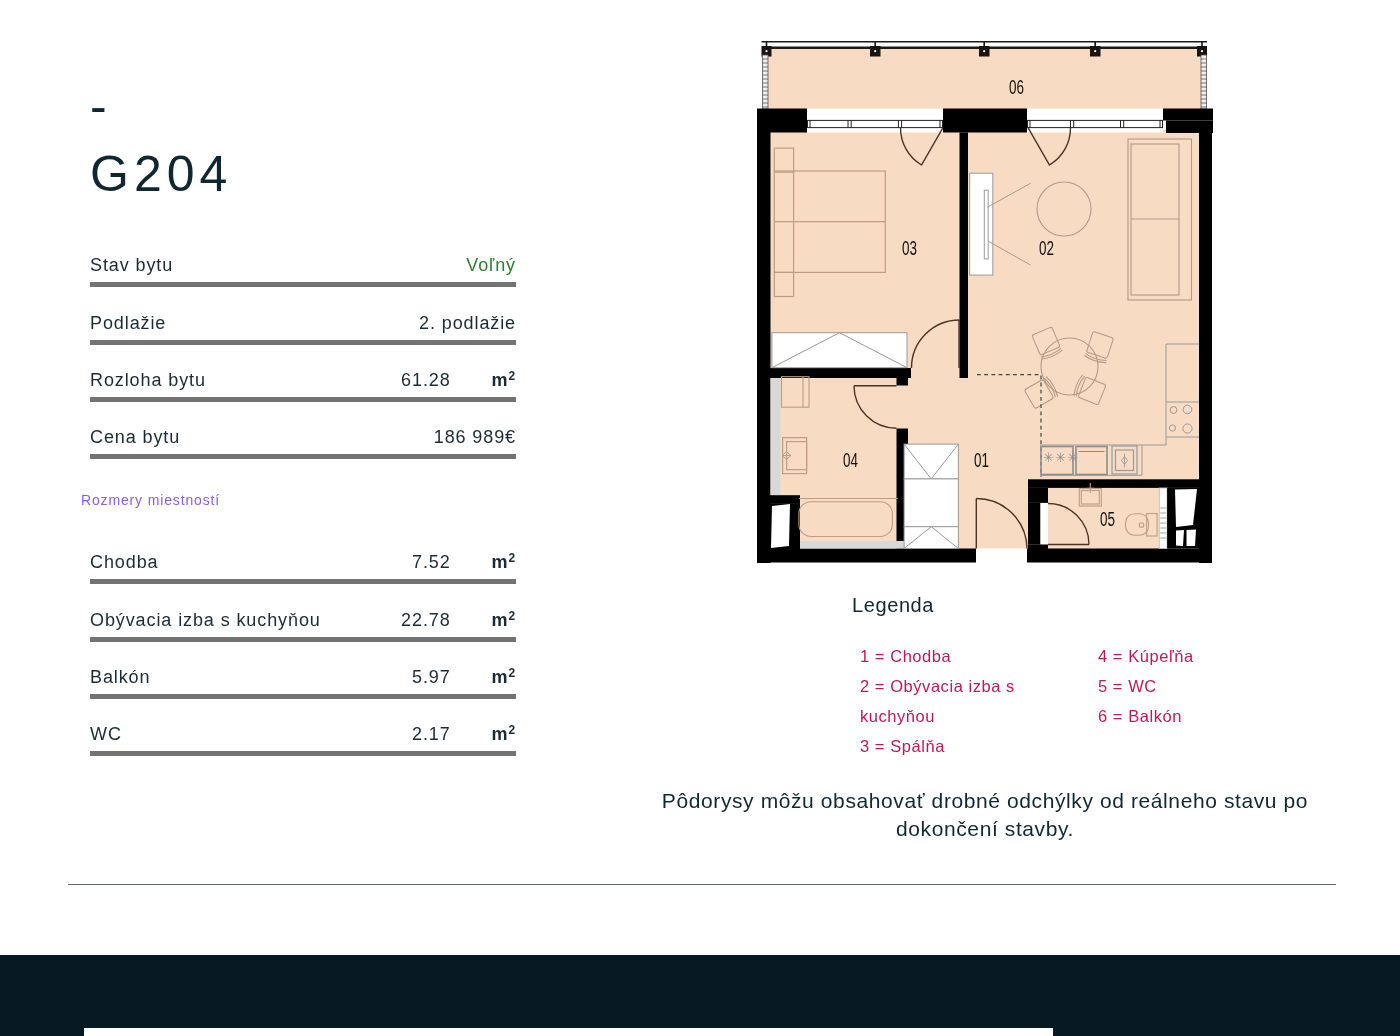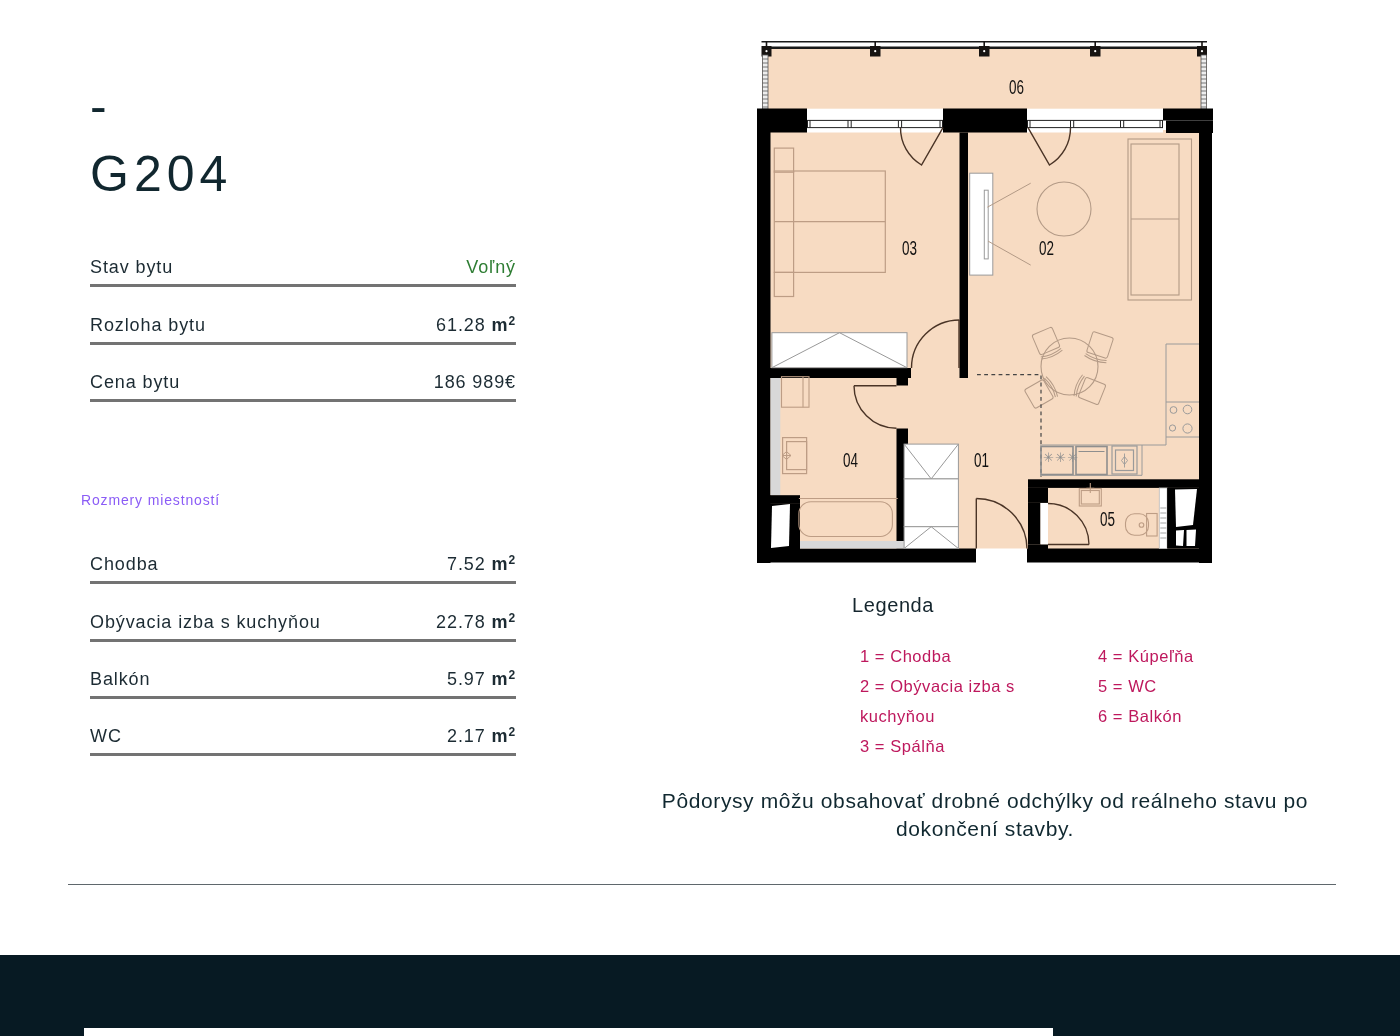--- a/index.html
+++ b/index.html
@@ -5,26 +5,26 @@
   html,body{margin:0;padding:0;}
   body{width:1400px;height:1036px;position:relative;background:#ffffff;
        font-family:"Liberation Sans", sans-serif;overflow:hidden;}
   .abs{position:absolute;}
   
   .title{left:90px;top:72px;width:460px;display:flex;}
   .title .t1{width:276px;} .title .t2 h1{letter-spacing:5px;}
   .title h1{margin:0;font-size:50px;line-height:68px;font-weight:500;color:#11272f;letter-spacing:2.4px;}
   
   .tbl{left:90px;width:426px;}
-  .tbl .row{height:57.3px;box-sizing:border-box;border-bottom:3px solid #737373;
+  .tbl .row{height:57.3px;box-sizing:border-box;border-bottom:5px solid #737373;
     display:flex;justify-content:space-between;align-items:flex-end;
     padding-bottom:6px;font-size:18px;color:#1c2b33;letter-spacing:0.9px;}
   .green{color:#2e7d33;}
   sup.sq{font-size:12px;font-weight:bold;vertical-align:6px;}
-  b.un{font-weight:bold;}
+  b.un{font-weight:bold;margin-left:35px;}
   .h2{left:81px;top:492px;font-size:14px;font-weight:500;color:#8b5cf6;letter-spacing:0.85px;}
   
   .legend-h{left:852px;top:594px;font-size:20px;font-weight:500;color:#15262e;letter-spacing:0.6px;}
   .leg{font-size:16.5px;color:#be185d;line-height:30px;letter-spacing:0.55px;}
   .leg1{left:860px;top:641px;width:168px;}
   .leg2{left:1098px;top:641px;width:225px;}
   
   .note{left:650px;top:787px;width:670px;text-align:center;font-size:21px;
         line-height:27.5px;color:#102830;font-weight:500;letter-spacing:0.6px;}
   .hr{left:68px;top:884px;width:1268px;height:1px;background:#5f676c;}
@@ -39,20 +39,24 @@
       <h1>-<br>G204</h1>
     </div>
 </div>
 
 <div class="abs tbl" style="top:230px;">
   <div class="row">
       <span>Stav bytu</span>
       <span class="green">Voľný</span>
     </div>
   <div class="row">
+      <span>Podlažie</span>
+      <span>2. podlažie</span>
+    </div>
+  <div class="row">
       <span>Rozloha bytu</span>
       <span>61.28&nbsp;<b class="un">m<sup class="sq">2</sup></b></span>
     </div>
   <div class="row">
       <span>Cena bytu</span>
       <span>186 989€</span>
     </div>
 </div>
 
 <div class="abs h2">Rozmery miestností</div>

